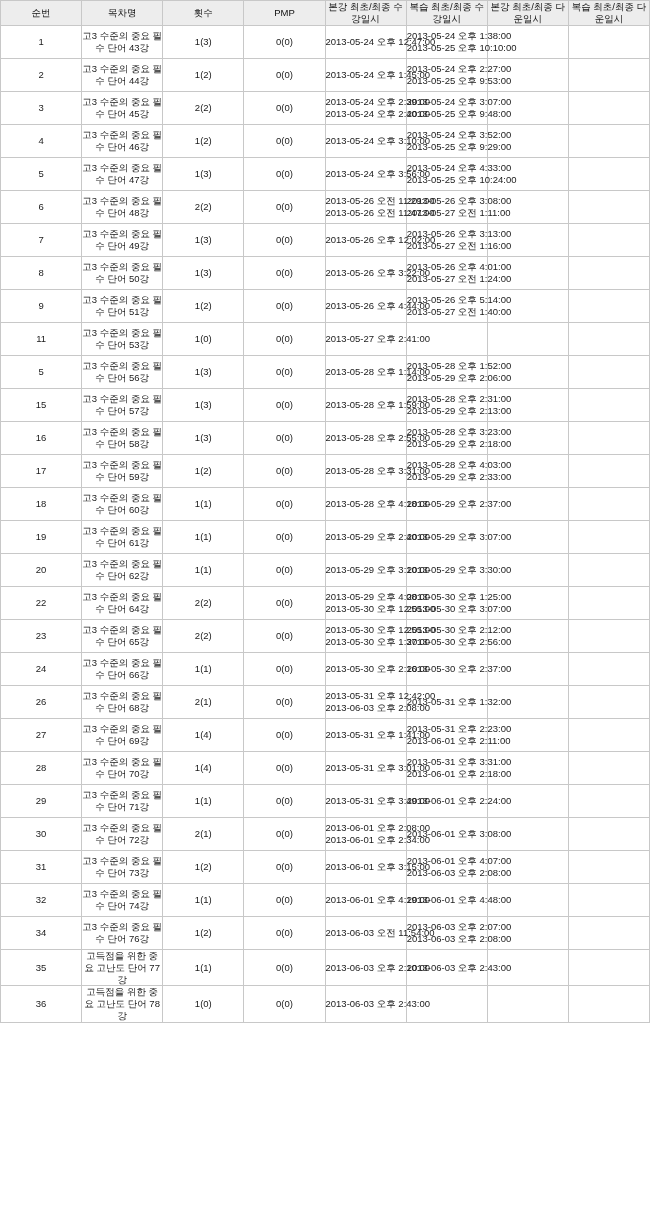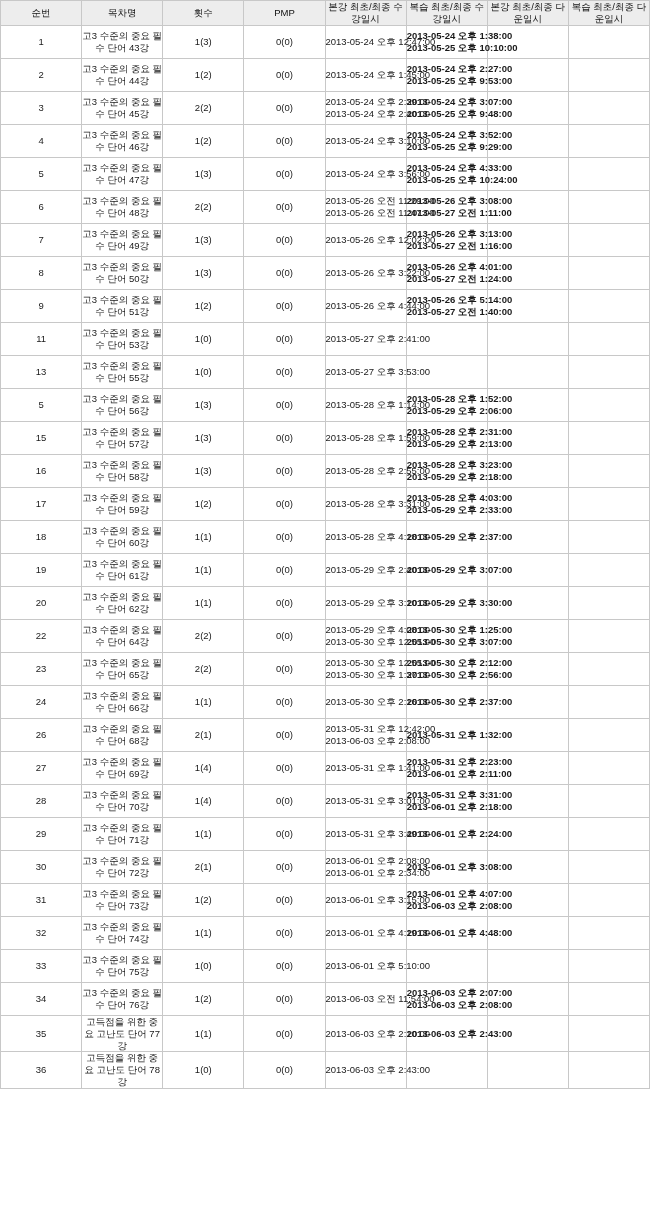--- a/index.html
+++ b/index.html
@@ -36,21 +36,21 @@
     color: #111;
   }
   table.grid tbody td {
     height: 33px;
   }
   td.c-seq { width: 32px; }
   td.c-title { width: 217px; text-align: center; }
   td.c-cnt { width: 38px; }
   td.c-pmp { width: 38px; }
   td.c-d1 { width: 110px; }
-  td.c-d2 { width: 110px; font-weight: bold; }
+  td.c-d2 { width: 110px; }
   td.c-d3 { width: 105px; }
   td.c-d4 { width: 100px; }
   .lines span { display: block; white-space: nowrap; }
 </style>
 </head>
 <body>
 
 <div id="page">
   <table class="grid">
     <thead>
@@ -160,30 +160,20 @@
           <td class="c-seq">11</td>
           <td class="c-title">고3 수준의 중요 필수 단어 53강</td>
           <td class="c-cnt">1(0)</td>
           <td class="c-pmp">0(0)</td>
           <td class="c-d1"><span class="lines"><span>2013-05-27 오후 2:41:00</span></span></td>
           <td class="c-d2"></td>
           <td class="c-d3"></td>
           <td class="c-d4"></td>
         </tr>
         <tr>
-          <td class="c-seq">13</td>
-          <td class="c-title">고3 수준의 중요 필수 단어 55강</td>
-          <td class="c-cnt">1(0)</td>
-          <td class="c-pmp">0(0)</td>
-          <td class="c-d1"><span class="lines"><span>2013-05-27 오후 3:53:00</span></span></td>
-          <td class="c-d2"></td>
-          <td class="c-d3"></td>
-          <td class="c-d4"></td>
-        </tr>
-        <tr>
           <td class="c-seq">5</td>
           <td class="c-title">고3 수준의 중요 필수 단어 56강</td>
           <td class="c-cnt">1(3)</td>
           <td class="c-pmp">0(0)</td>
           <td class="c-d1"><span class="lines"><span>2013-05-28 오후 1:14:00</span></span></td>
           <td class="c-d2"><span class="lines"><span>2013-05-28 오후 1:52:00</span><span>2013-05-29 오후 2:06:00</span></span></td>
           <td class="c-d3"></td>
           <td class="c-d4"></td>
         </tr>
         <tr>
@@ -336,30 +326,20 @@
           <td class="c-d3"></td>
           <td class="c-d4"></td>
         </tr>
         <tr>
           <td class="c-seq">32</td>
           <td class="c-title">고3 수준의 중요 필수 단어 74강</td>
           <td class="c-cnt">1(1)</td>
           <td class="c-pmp">0(0)</td>
           <td class="c-d1"><span class="lines"><span>2013-06-01 오후 4:19:00</span></span></td>
           <td class="c-d2"><span class="lines"><span>2013-06-01 오후 4:48:00</span></span></td>
-          <td class="c-d3"></td>
-          <td class="c-d4"></td>
-        </tr>
-        <tr>
-          <td class="c-seq">33</td>
-          <td class="c-title">고3 수준의 중요 필수 단어 75강</td>
-          <td class="c-cnt">1(0)</td>
-          <td class="c-pmp">0(0)</td>
-          <td class="c-d1"><span class="lines"><span>2013-06-01 오후 5:10:00</span></span></td>
-          <td class="c-d2"></td>
           <td class="c-d3"></td>
           <td class="c-d4"></td>
         </tr>
         <tr>
           <td class="c-seq">34</td>
           <td class="c-title">고3 수준의 중요 필수 단어 76강</td>
           <td class="c-cnt">1(2)</td>
           <td class="c-pmp">0(0)</td>
           <td class="c-d1"><span class="lines"><span>2013-06-03 오전 11:54:00</span></span></td>
           <td class="c-d2"><span class="lines"><span>2013-06-03 오후 2:07:00</span><span>2013-06-03 오후 2:08:00</span></span></td>

